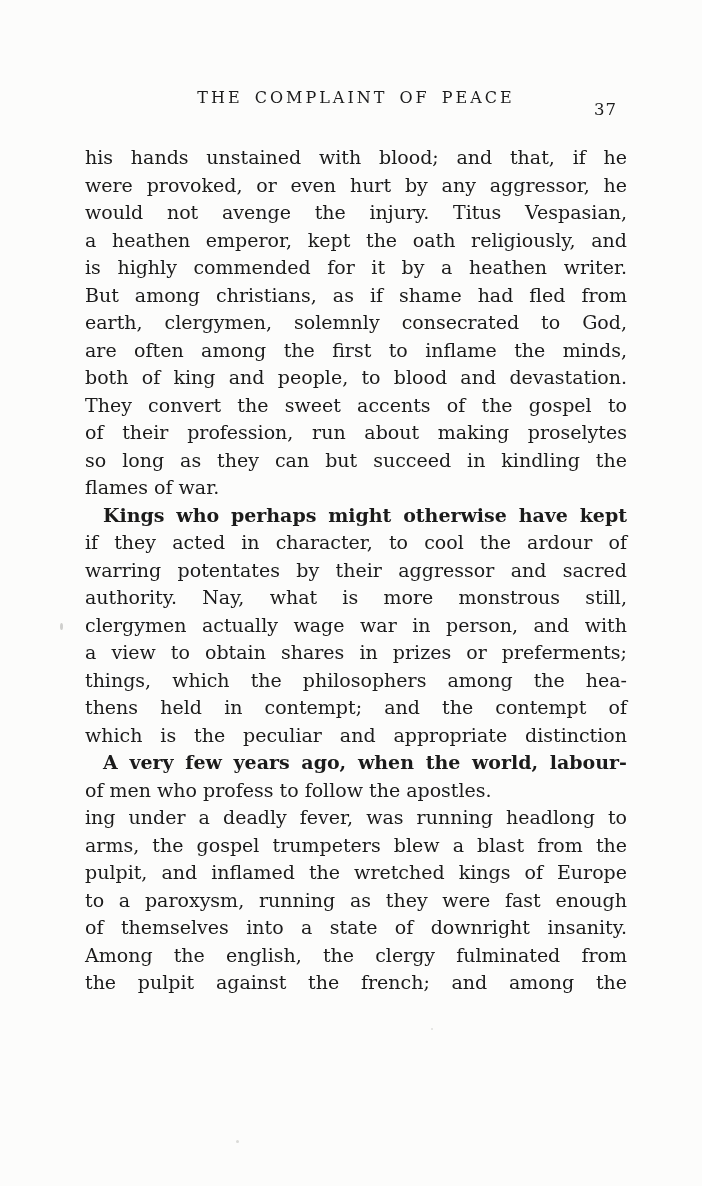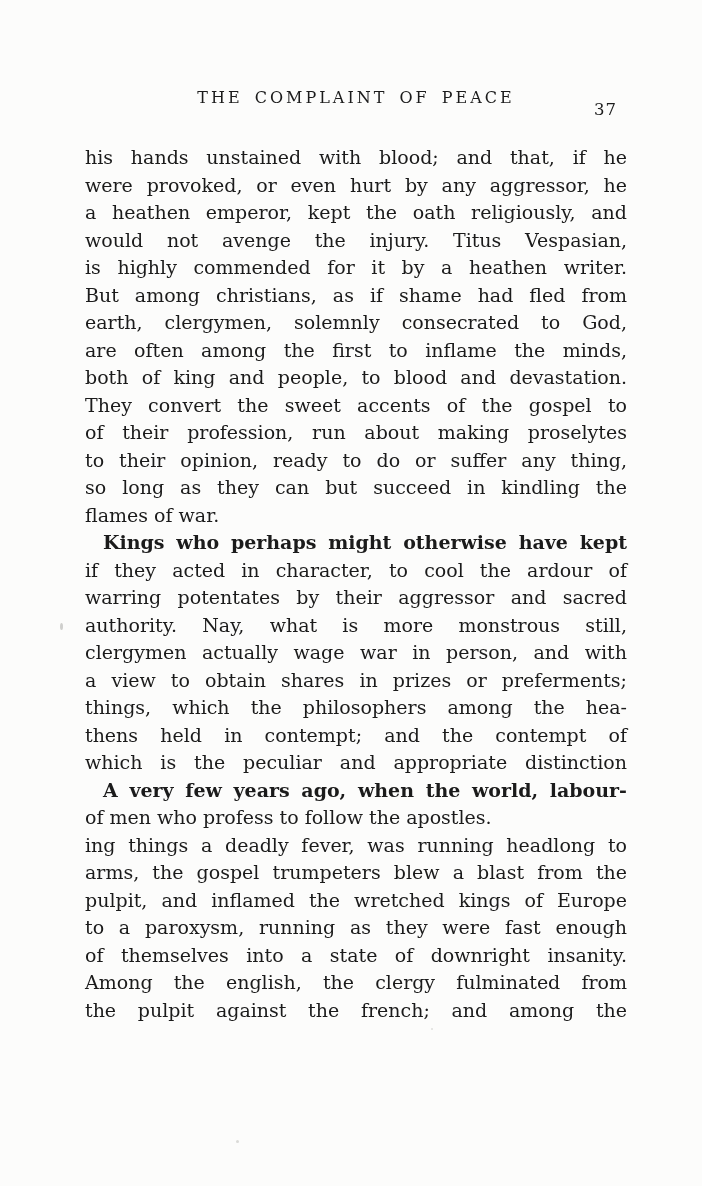--- a/index.html
+++ b/index.html
@@ -75,44 +75,43 @@
 <div class="page">
 
   <div class="running-head">
     <span class="running-title">THE COMPLAINT OF PEACE</span>
     <span class="page-number">37</span>
   </div>
 
   <div class="body-text">
       <div class="line">his hands unstained with blood; and that, if he</div>
       <div class="line">were provoked, or even hurt by any aggressor, he</div>
+      <div class="line">would not avenge the injury.  Titus Vespasian,</div>
       <div class="line">a heathen emperor, kept the oath religiously, and</div>
-      <div class="line">would not avenge the injury.  Titus Vespasian,</div>
       <div class="line">is highly commended for it by a heathen writer.</div>
       <div class="line">But among christians, as if shame had fled from</div>
       <div class="line">earth, clergymen, solemnly consecrated to God,</div>
       <div class="line">are often among the first to inflame the minds,</div>
       <div class="line">both of king and people, to blood and devastation.</div>
       <div class="line">They convert the sweet accents of the gospel to</div>
       <div class="line">of their profession, run about making proselytes</div>
-      <div class="line">to their opinion, ready to do or suffer any thing,</div>
       <div class="line">so long as they can but succeed in kindling the</div>
       <div class="line last">flames of war.</div>
       <div class="line indent">Kings who perhaps might otherwise have kept</div>
       <div class="line">if they acted in character, to cool the ardour of</div>
       <div class="line">warring potentates by their aggressor and sacred</div>
       <div class="line">authority.  Nay, what is more monstrous still,</div>
       <div class="line">clergymen actually wage war in person, and with</div>
       <div class="line">a view to obtain shares in prizes or preferments;</div>
       <div class="line">things, which the philosophers among the hea-</div>
       <div class="line">thens held in contempt;  and the contempt of</div>
       <div class="line">which is the peculiar and appropriate distinction</div>
       <div class="line indent">A very few years ago, when the world, labour-</div>
       <div class="line last">of men who profess to follow the apostles.</div>
-      <div class="line">ing things a deadly fever, was running headlong to</div>
+      <div class="line">ing under a deadly fever, was running headlong to</div>
       <div class="line">arms, the gospel trumpeters blew a blast from the</div>
       <div class="line">pulpit, and inflamed the wretched kings of Europe</div>
       <div class="line">to a paroxysm, running as they were fast enough</div>
       <div class="line">of themselves into a state of downright insanity.</div>
       <div class="line">Among the english, the clergy fulminated from</div>
       <div class="line">the pulpit against the french; and among the</div>
     </div>
 
   <div class="speck speck-1"></div>
   <div class="speck speck-2"></div>

